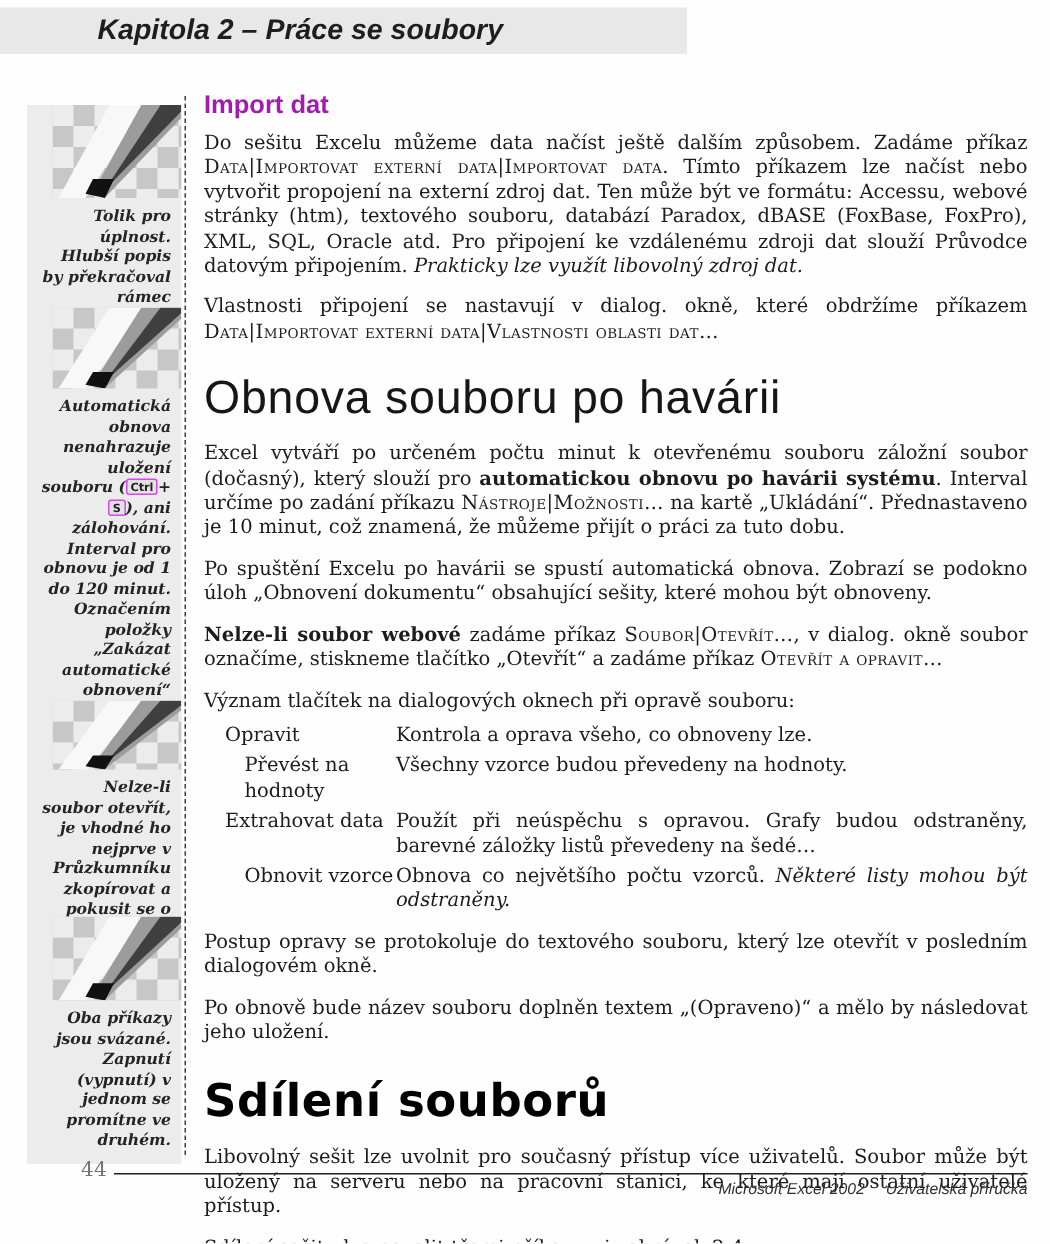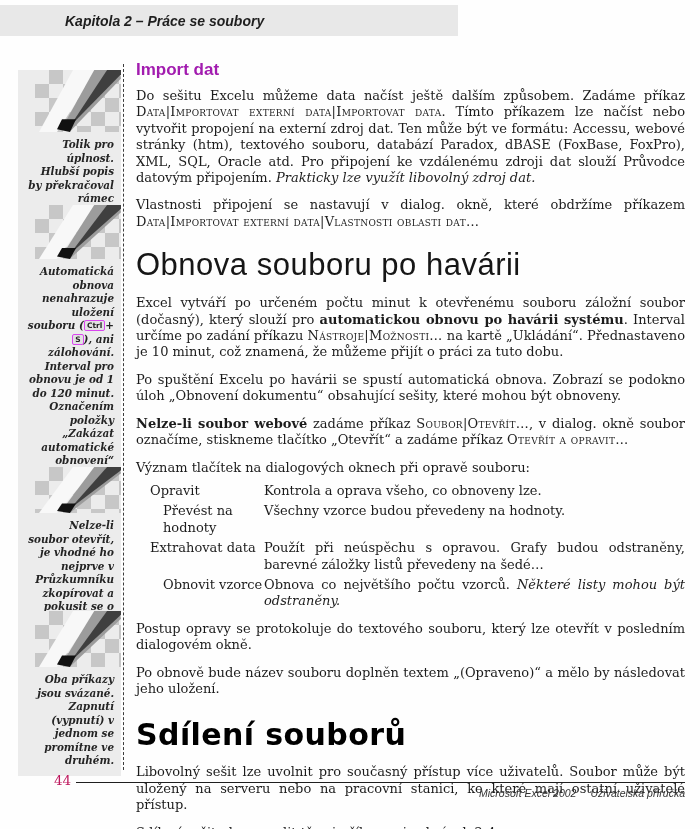--- a/index.html
+++ b/index.html
@@ -3,21 +3,21 @@
 <meta charset="utf-8">
 <style>
   html,body{margin:0;padding:0;background:#ffffff;}
   .page{position:relative;width:700px;height:829px;background:#fefefe;overflow:hidden;
         font-family:"DejaVu Serif",serif;color:#1c1c1c;}
 
   
   .chapter-band{position:absolute;left:0;top:5px;width:458px;height:31px;background:#e8e8e8;
                 display:flex;align-items:center;}
   .chapter-band .title{margin-left:65px;font-family:"Liberation Sans",sans-serif;
-                       font-style:italic;font-weight:bold;font-size:14px;color:#1e1e1e;}
+                       font-style:italic;font-weight:bold;font-size:19px;color:#1e1e1e;}
 
   
   .side-box{position:absolute;left:18px;width:103px;background:#ececec;overflow:hidden;}
   .art{position:relative;margin-left:17px;width:86px;overflow:hidden;
        background:
          conic-gradient(#c7c7c7 90deg,#ececec 90deg 180deg,#c7c7c7 180deg 270deg,#ececec 270deg);
        background-size:28px 28px;}
   .art svg{position:absolute;left:0;top:0;width:100%;height:100%;}
   .caption{margin:6px 7px 8px 8px;font-size:10.4px;line-height:1.3;font-style:italic;
            font-weight:bold;text-align:right;color:#242424;}
@@ -42,21 +42,21 @@
   .i{font-style:italic;}
 
   .def-table{margin:1px 0 11px 0;}
   .def-row{display:flex;margin-bottom:4px;font-size:13px;line-height:16.4px;}
   .def-term{width:128px;flex:none;padding-left:14px;box-sizing:border-box;}
   .def-row.indent .def-term{padding-left:27px;}
   .def-desc{flex:1;text-align:justify;}
 
   
   .footer-rule{position:absolute;left:76px;right:15px;top:782px;border-top:1.6px solid #1f1f1f;}
-  .page-num{position:absolute;left:54px;top:772px;font-size:13.5px;color:#be185d;}
+  .page-num{position:absolute;left:54px;top:772px;font-size:13.5px;color:#737373;}
   .imprint{position:absolute;right:15px;top:787px;font-family:"Liberation Sans",sans-serif;
            font-style:italic;font-size:10.5px;color:#303030;display:flex;gap:14px;padding-left:24px;}
 </style>
 </head>
 <body>
 
 <div class="page">
 
   <div class="chapter-band">
     <span class="title">Kapitola 2 – Práce se soubory</span>

